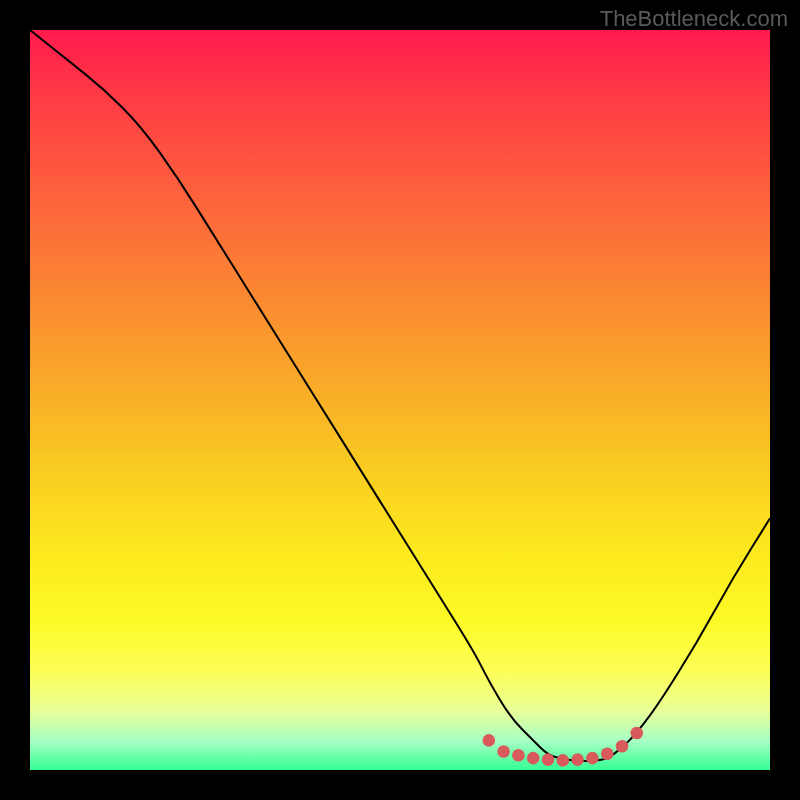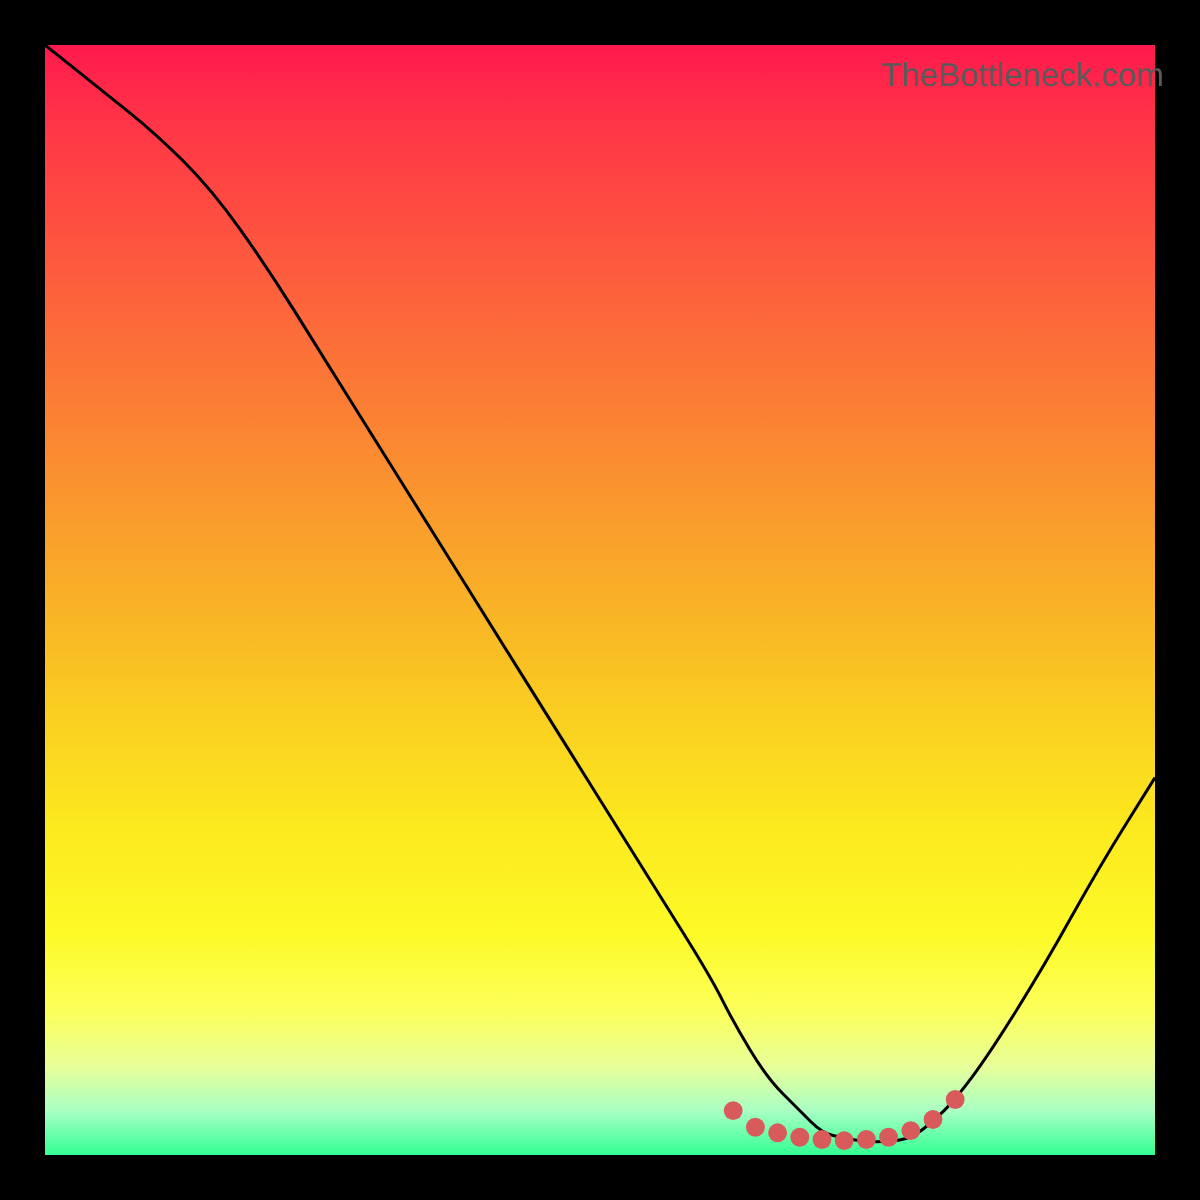--- a/index.html
+++ b/index.html
@@ -7,26 +7,25 @@
     width: 800px;
     height: 800px;
     background: #000000;
     position: relative;
     overflow: hidden;
     font-family: Arial, sans-serif;
   }
   .watermark {
     position: absolute;
     top: 6px;
-    right: 24px;
+    right: 12px;
     color: #5a5a5a;
     font-size: 22px;
     font-weight: 500;
     z-index: 10;
-    margin-top: 31px;
   }
   .plot-area {
     position: absolute;
     left: 30px;
     top: 30px;
     width: 740px;
     height: 740px;
     background: linear-gradient(
       to bottom,
       #ff1a4d 0%,

